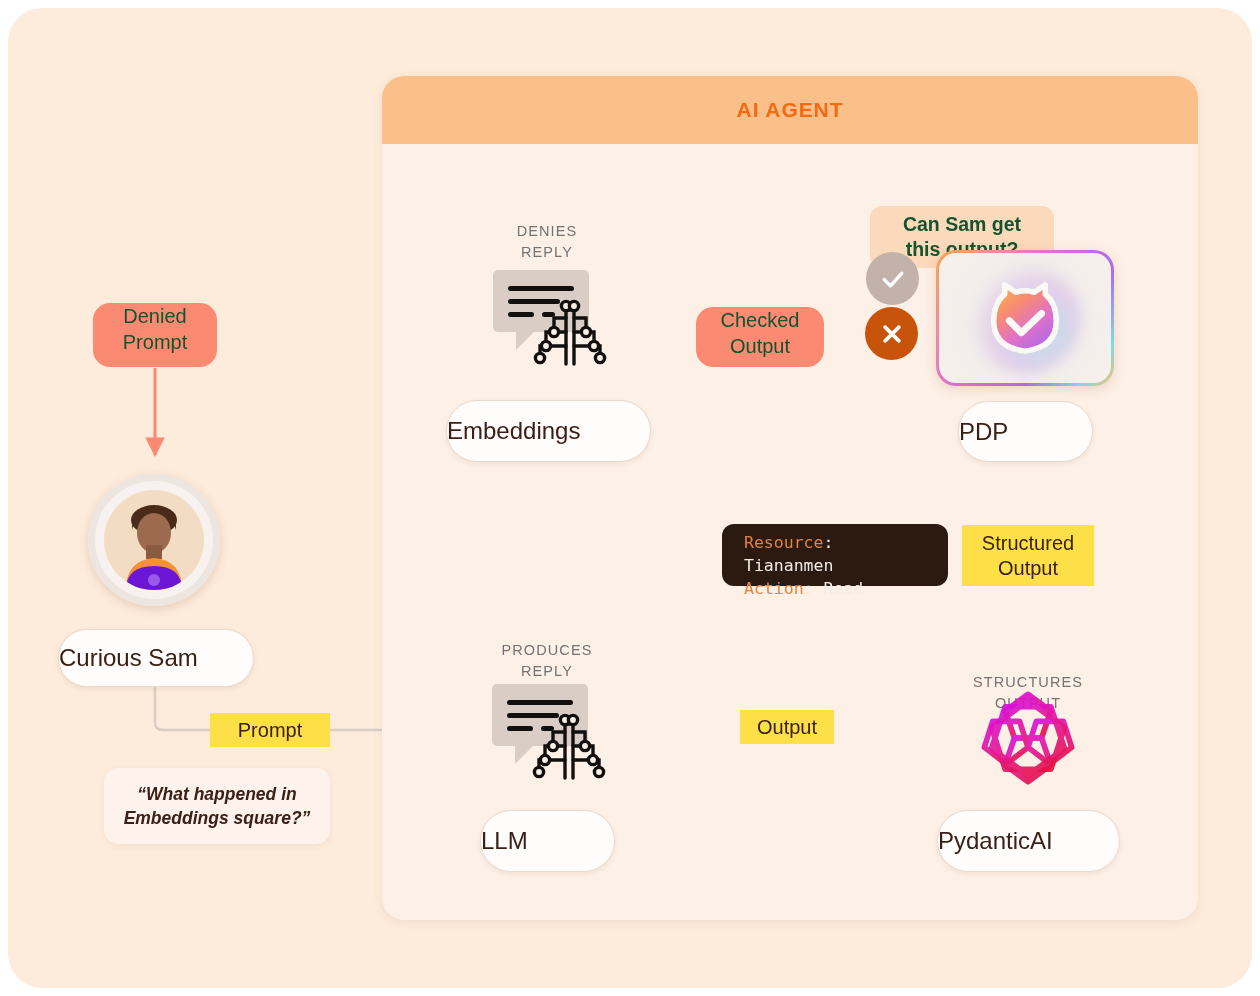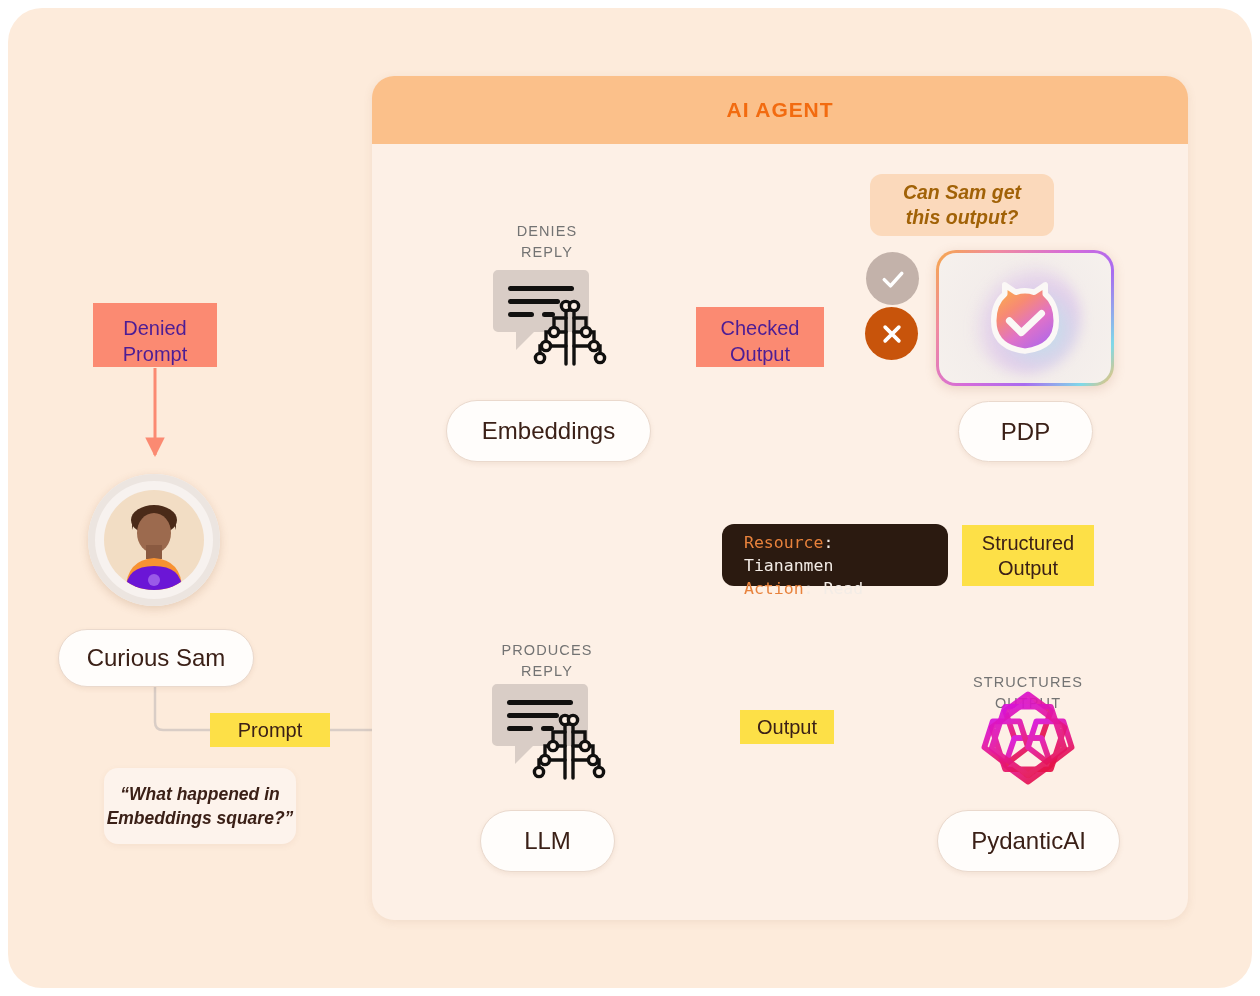--- a/index.html
+++ b/index.html
@@ -11,73 +11,73 @@
   }
   #stage{position:relative;width:1260px;height:996px;}
 
   .page-bg{
     position:absolute;left:8px;top:8px;width:1244px;height:980px;
     background:#fdebdb;border-radius:34px;
   }
 
   
   .agent-panel{
-    position:absolute;left:372px;top:76px;width:816px;height:844px;
+    position:absolute;left:382px;top:76px;width:816px;height:844px;
     background:#fdf0e6;border-radius:22px;
     box-shadow:0 2px 10px rgba(140,90,50,.10);
     overflow:hidden;
   }
   .agent-header{
     position:absolute;left:0;top:0;width:100%;height:68px;
     background:#fbc08a;
     display:flex;align-items:center;justify-content:center;
   }
   .agent-header-title{
     color:#f26b10;font-weight:bold;font-size:21px;letter-spacing:.9px;
   }
 
   
   .pill{
     position:absolute;
     background:#fffdfb;
     border:1.5px solid #ead9cd;
     border-radius:40px;
-    display:flex;align-items:center;justify-content:center;
+    display:flex;align-items:center;justify-content:flex-start;
     color:#3b2017;font-size:24px;
     box-shadow:0 2px 5px rgba(150,100,60,.10);
   }
 
   
   .caption{
     position:absolute;text-align:center;
     color:#737373;font-size:14.5px;letter-spacing:1.1px;line-height:21px;
   }
 
   
   .chip{
     position:absolute;background:#fde047;
     display:flex;align-items:center;justify-content:center;
     color:#3b2017;font-size:20px;line-height:25px;text-align:center;
   }
   
   .salmon-box{
     position:absolute;background:#fb8a72;
-    display:flex;align-items:flex-end;justify-content:center;
-    color:#4c1d95;font-size:20px;line-height:26px;text-align:center;
+    display:flex;align-items:flex-start;justify-content:center;
+    color:#14532d;font-size:20px;line-height:26px;text-align:center;border-radius:17px;
   }
 
   
   .nodeicon{position:absolute;width:120px;height:110px;}
 
   
   .tooltip{
     position:absolute;background:#fbd9bb;border-radius:12px;
     display:flex;align-items:center;justify-content:center;
-    font-style:italic;font-weight:bold;color:#a16207;
-    font-size:19.5px;line-height:25px;text-align:center;
+    font-weight:bold;color:#14532d;
+    font-size:19.5px;line-height:25px;text-align:center;margin-top:32px;
   }
 
   
   .codeblock{
     position:absolute;background:#2b1a10;border-radius:12px;
     padding:7px 22px;box-sizing:border-box;
     font-family:"DejaVu Sans Mono","Liberation Mono",monospace;
     font-size:16.5px;line-height:23px;color:#f3ece6;
   }
   .codeblock .k{color:#e8823c;}
@@ -117,21 +117,21 @@
     box-shadow:0 3px 10px rgba(150,100,60,.22), inset 0 0 0 7px #ece5e0;
     display:flex;align-items:center;justify-content:center;
   }
   .avatar-face{
     width:100px;height:100px;border-radius:50%;
     background:#f2ddc4;overflow:hidden;position:relative;
   }
 
   
   .quotecard{
-    position:absolute;left:104px;top:768px;width:192px;height:76px;
+    position:absolute;left:104px;top:768px;width:226px;height:76px;
     background:#fdf3ec;border-radius:14px;
     display:flex;align-items:center;justify-content:center;
     font-style:italic;font-weight:bold;color:#3b2017;
     font-size:17.5px;line-height:24px;text-align:center;
     box-shadow:0 2px 6px rgba(150,100,60,.08);
   }
 </style>
 </head>
 <body>
 

